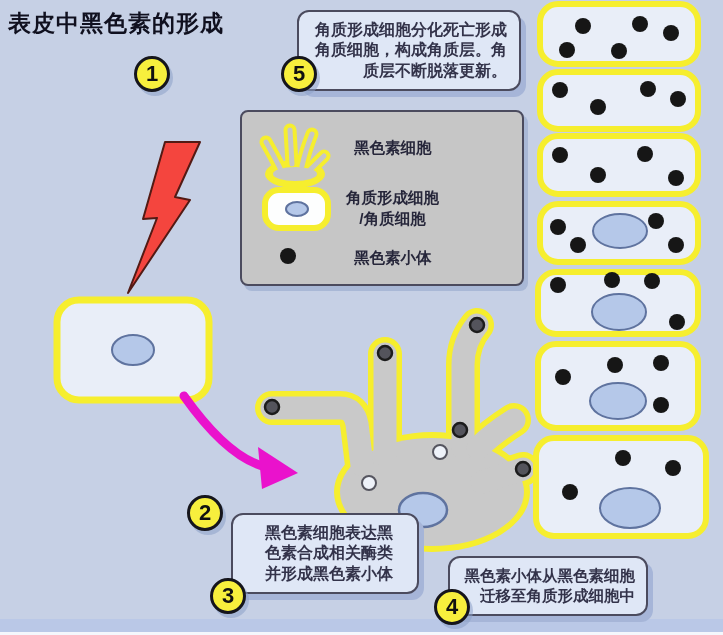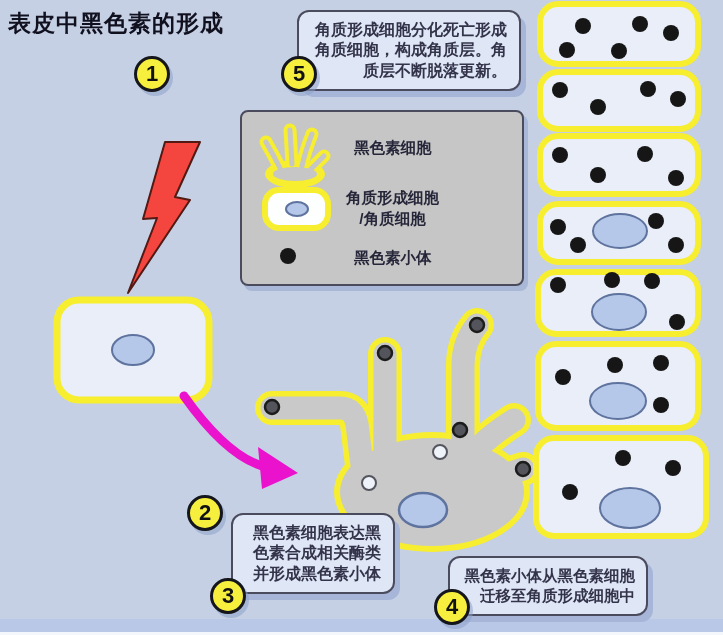--- a/index.html
+++ b/index.html
@@ -14,21 +14,21 @@
     font-size:23px;font-weight:bold;color:#10101f;letter-spacing:1px;
   }
   .note{
     position:absolute;background:#dfe7f6;border:2px solid #4b4b5e;border-radius:12px;
     color:#33334a;font-weight:bold;text-align:right;word-break:break-all;
     box-shadow:5px 6px 0 #a6b5d8;line-height:1.28;
   }
   .note-1{left:12px;top:84px;width:106px;padding:8px 12px;font-size:14.5px;}
   .note-5{left:297px;top:10px;width:196px;padding:8px 12px;font-size:16px;}
   .note-2{left:10px;top:447px;width:174px;padding:8px 14px;font-size:15.5px;}
-  .note-3{left:231px;top:513px;width:136px;padding:8px 12px;font-size:16px;}
+  .note-3{left:231px;top:513px;width:136px;padding:8px 24px;font-size:16px;}
   .note-4{left:448px;top:556px;width:174px;padding:8px 11px;font-size:15.5px;}
   .num{
     position:absolute;width:36px;height:36px;border-radius:50%;
     background:#f7ef3d;border:3px solid #15151c;box-sizing:border-box;
     font-size:22px;font-weight:bold;color:#111;
     display:flex;align-items:center;justify-content:center;
     box-shadow:3px 4px 0 rgba(140,160,200,.55);
   }
   .num-1{left:134px;top:56px;}
   .num-5{left:281px;top:56px;}

